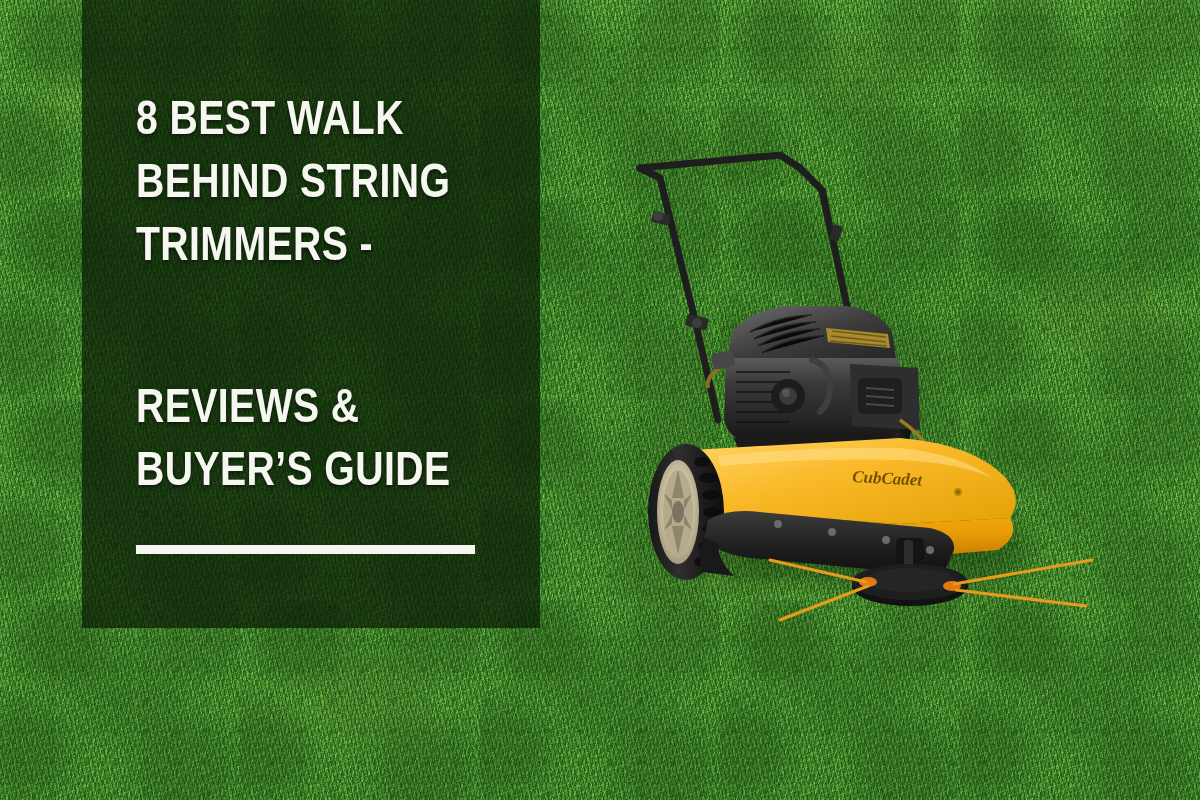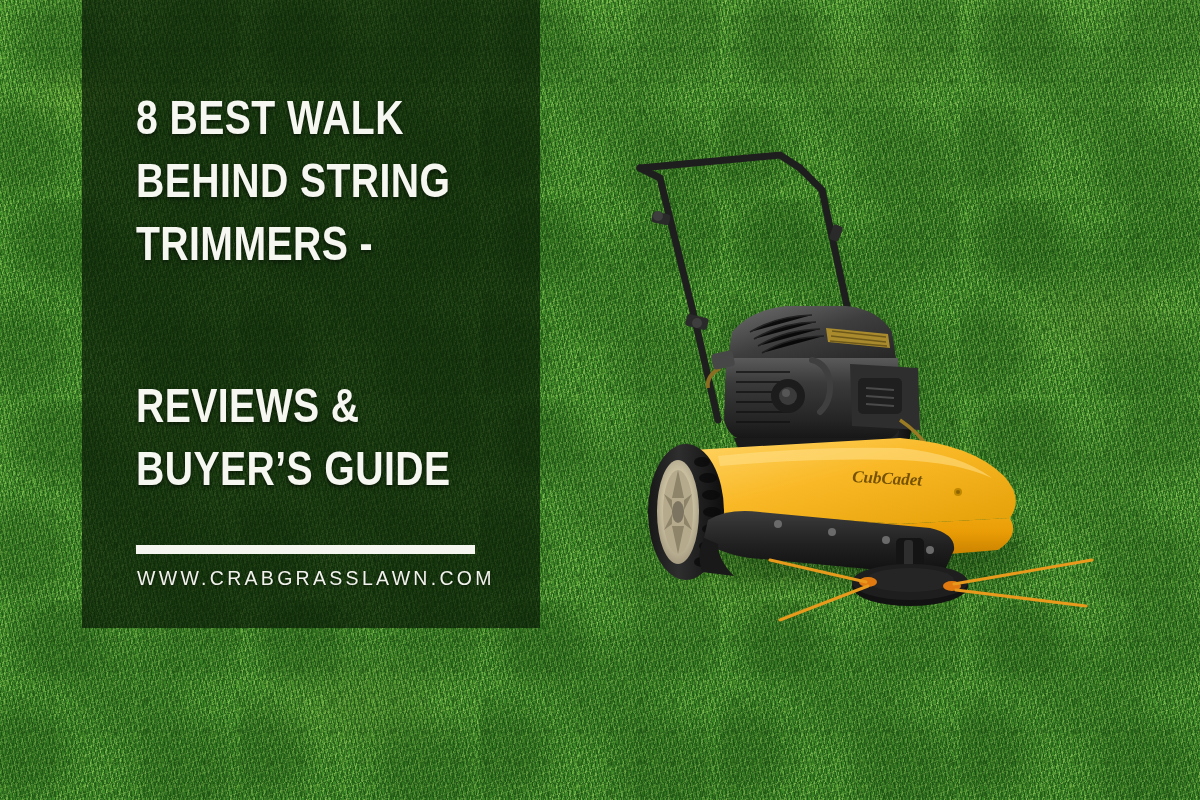--- a/index.html
+++ b/index.html
@@ -139,21 +139,20 @@
       <span class="ln">TRIMMERS -</span>
     </div>
 
     <div class="subhead">
       <span class="ln">REVIEWS &amp;</span>
       <span class="ln">BUYER’S GUIDE</span>
     </div>
 
     <div class="divider"></div>
 
-    <div class="site-url">WWW.CRABGRASSLAWN.COM</div>
   </div>
 
   <div class="product">
     <svg viewBox="0 0 520 500" xmlns="http://www.w3.org/2000/svg">
       <defs>
         <linearGradient id="deckG" x1="0" y1="0" x2="0" y2="1">
           <stop offset="0%" stop-color="#FFC94A"></stop>
           <stop offset="28%" stop-color="#F7B21C"></stop>
           <stop offset="70%" stop-color="#E99C05"></stop>
           <stop offset="100%" stop-color="#C57E00"></stop>

